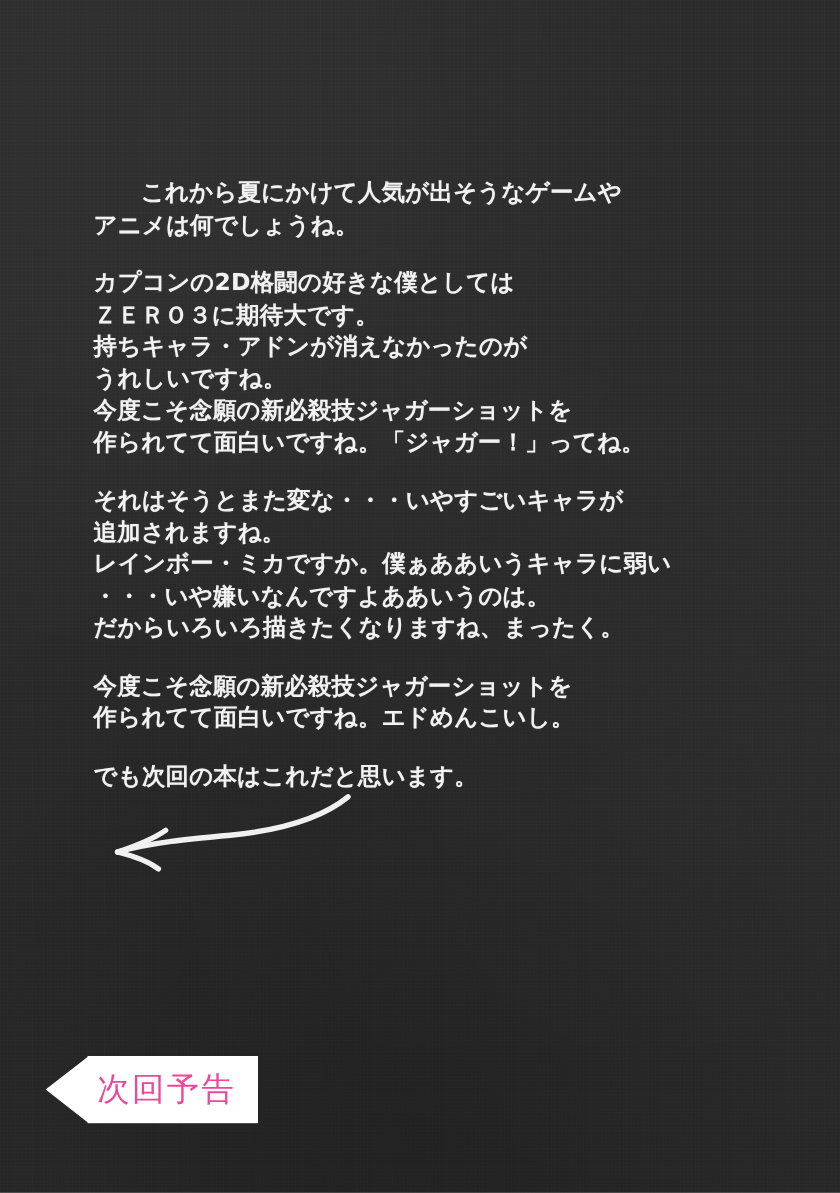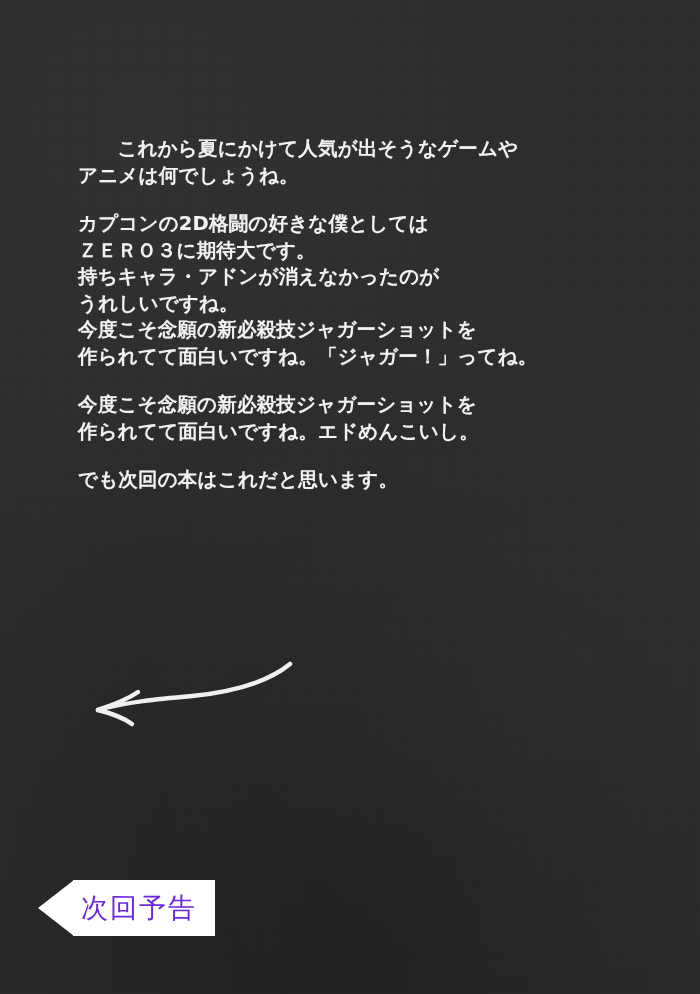--- a/index.html
+++ b/index.html
@@ -29,21 +29,21 @@
     inset: 0;
     pointer-events: none;
     background:
       radial-gradient(circle at 20% 12%, rgba(255,255,255,0.022), rgba(0,0,0,0) 45%),
       radial-gradient(circle at 78% 70%, rgba(255,255,255,0.018), rgba(0,0,0,0) 50%),
       radial-gradient(circle at 50% 95%, rgba(0,0,0,0.25), rgba(0,0,0,0) 60%);
   }
   .body-text {
     position: absolute;
     left: 78px;
-    top: 136px;
+    top: 148px;
     width: 570px;
     color: #f2f2f2;
     font-size: 19.5px;
     line-height: 1.36;
     letter-spacing: 0.2px;
     font-weight: bold;
     text-shadow: 0 0 1px rgba(255,255,255,0.25);
   }
   .para {
     margin: 0 0 22px 0;
@@ -73,41 +73,46 @@
     height: 56px;
   }
   .banner-box {
     background: #ffffff;
     display: flex;
     align-items: center;
     padding: 0 18px 0 8px;
     margin-left: -1px;
   }
   .banner-label {
-    color: #6d28d9;
+    color: #ec4899;
     font-size: 27px;
     letter-spacing: 2px;
     font-family: "DejaVu Sans", sans-serif;
   }
 </style>
 </head>
 <body>
 
 <div id="page">
   <div class="noise"></div>
 
   <div class="body-text">
     <p class="para">　　これから夏にかけて人気が出そうなゲームや
 アニメは何でしょうね。</p>
     <p class="para">カプコンの2D格闘の好きな僕としては
 ＺＥＲＯ３に期待大です。
 持ちキャラ・アドンが消えなかったのが
 うれしいですね。
 今度こそ念願の新必殺技ジャガーショットを
 作られてて面白いですね。「ジャガー！」ってね。</p>
+    <p class="para">それはそうとまた変な・・・いやすごいキャラが
+追加されますね。
+レインボー・ミカですか。僕ぁああいうキャラに弱い
+・・・いや嫌いなんですよああいうのは。
+だからいろいろ描きたくなりますね、まったく。</p>
     <p class="para">今度こそ念願の新必殺技ジャガーショットを
 作られてて面白いですね。エドめんこいし。</p>
     <p class="para">でも次回の本はこれだと思います。</p>
   </div>
 
   <svg class="hand-arrow" viewBox="0 0 250 90">
     <path d="M218 12 C 196 30, 160 40, 120 44 C 86 47, 54 50, 26 58" fill="none" stroke="#f0f0f0" stroke-width="4.5" stroke-linecap="round"></path>
     <path d="M26 58 C 44 52, 56 47, 66 40" fill="none" stroke="#f0f0f0" stroke-width="4.5" stroke-linecap="round"></path>
     <path d="M26 58 C 42 62, 52 66, 60 72" fill="none" stroke="#f0f0f0" stroke-width="4.5" stroke-linecap="round"></path>
   </svg>

